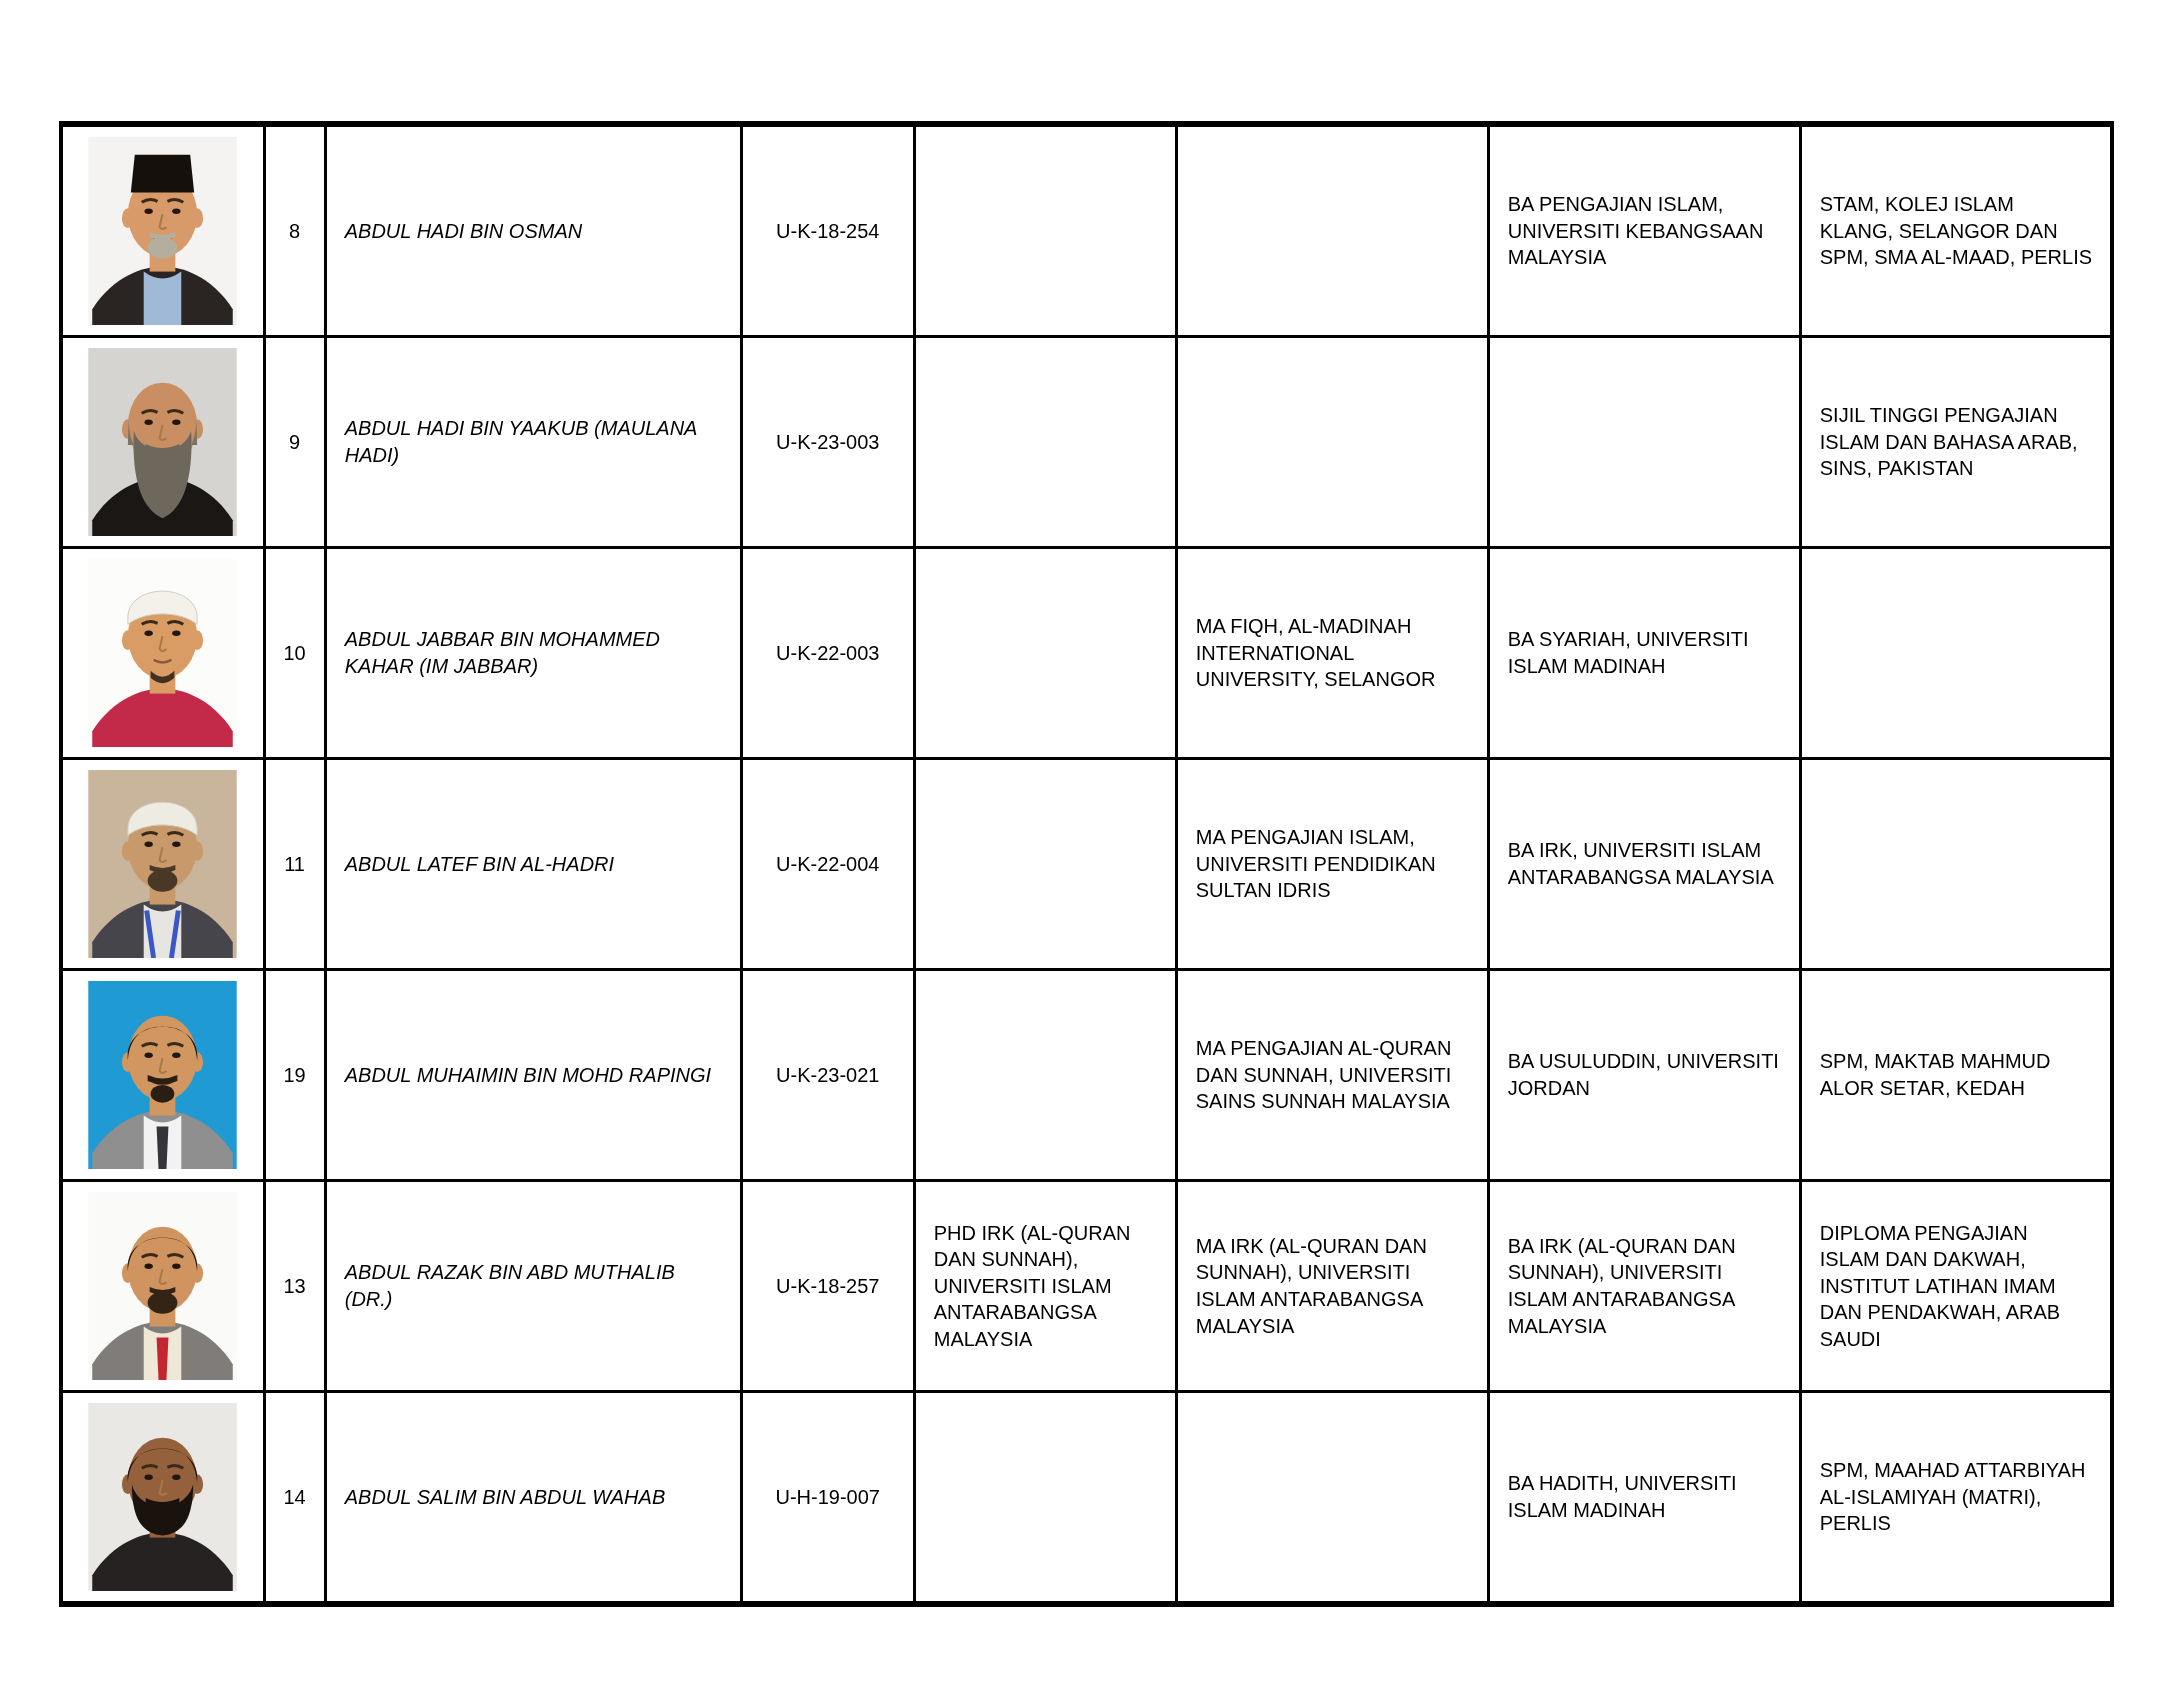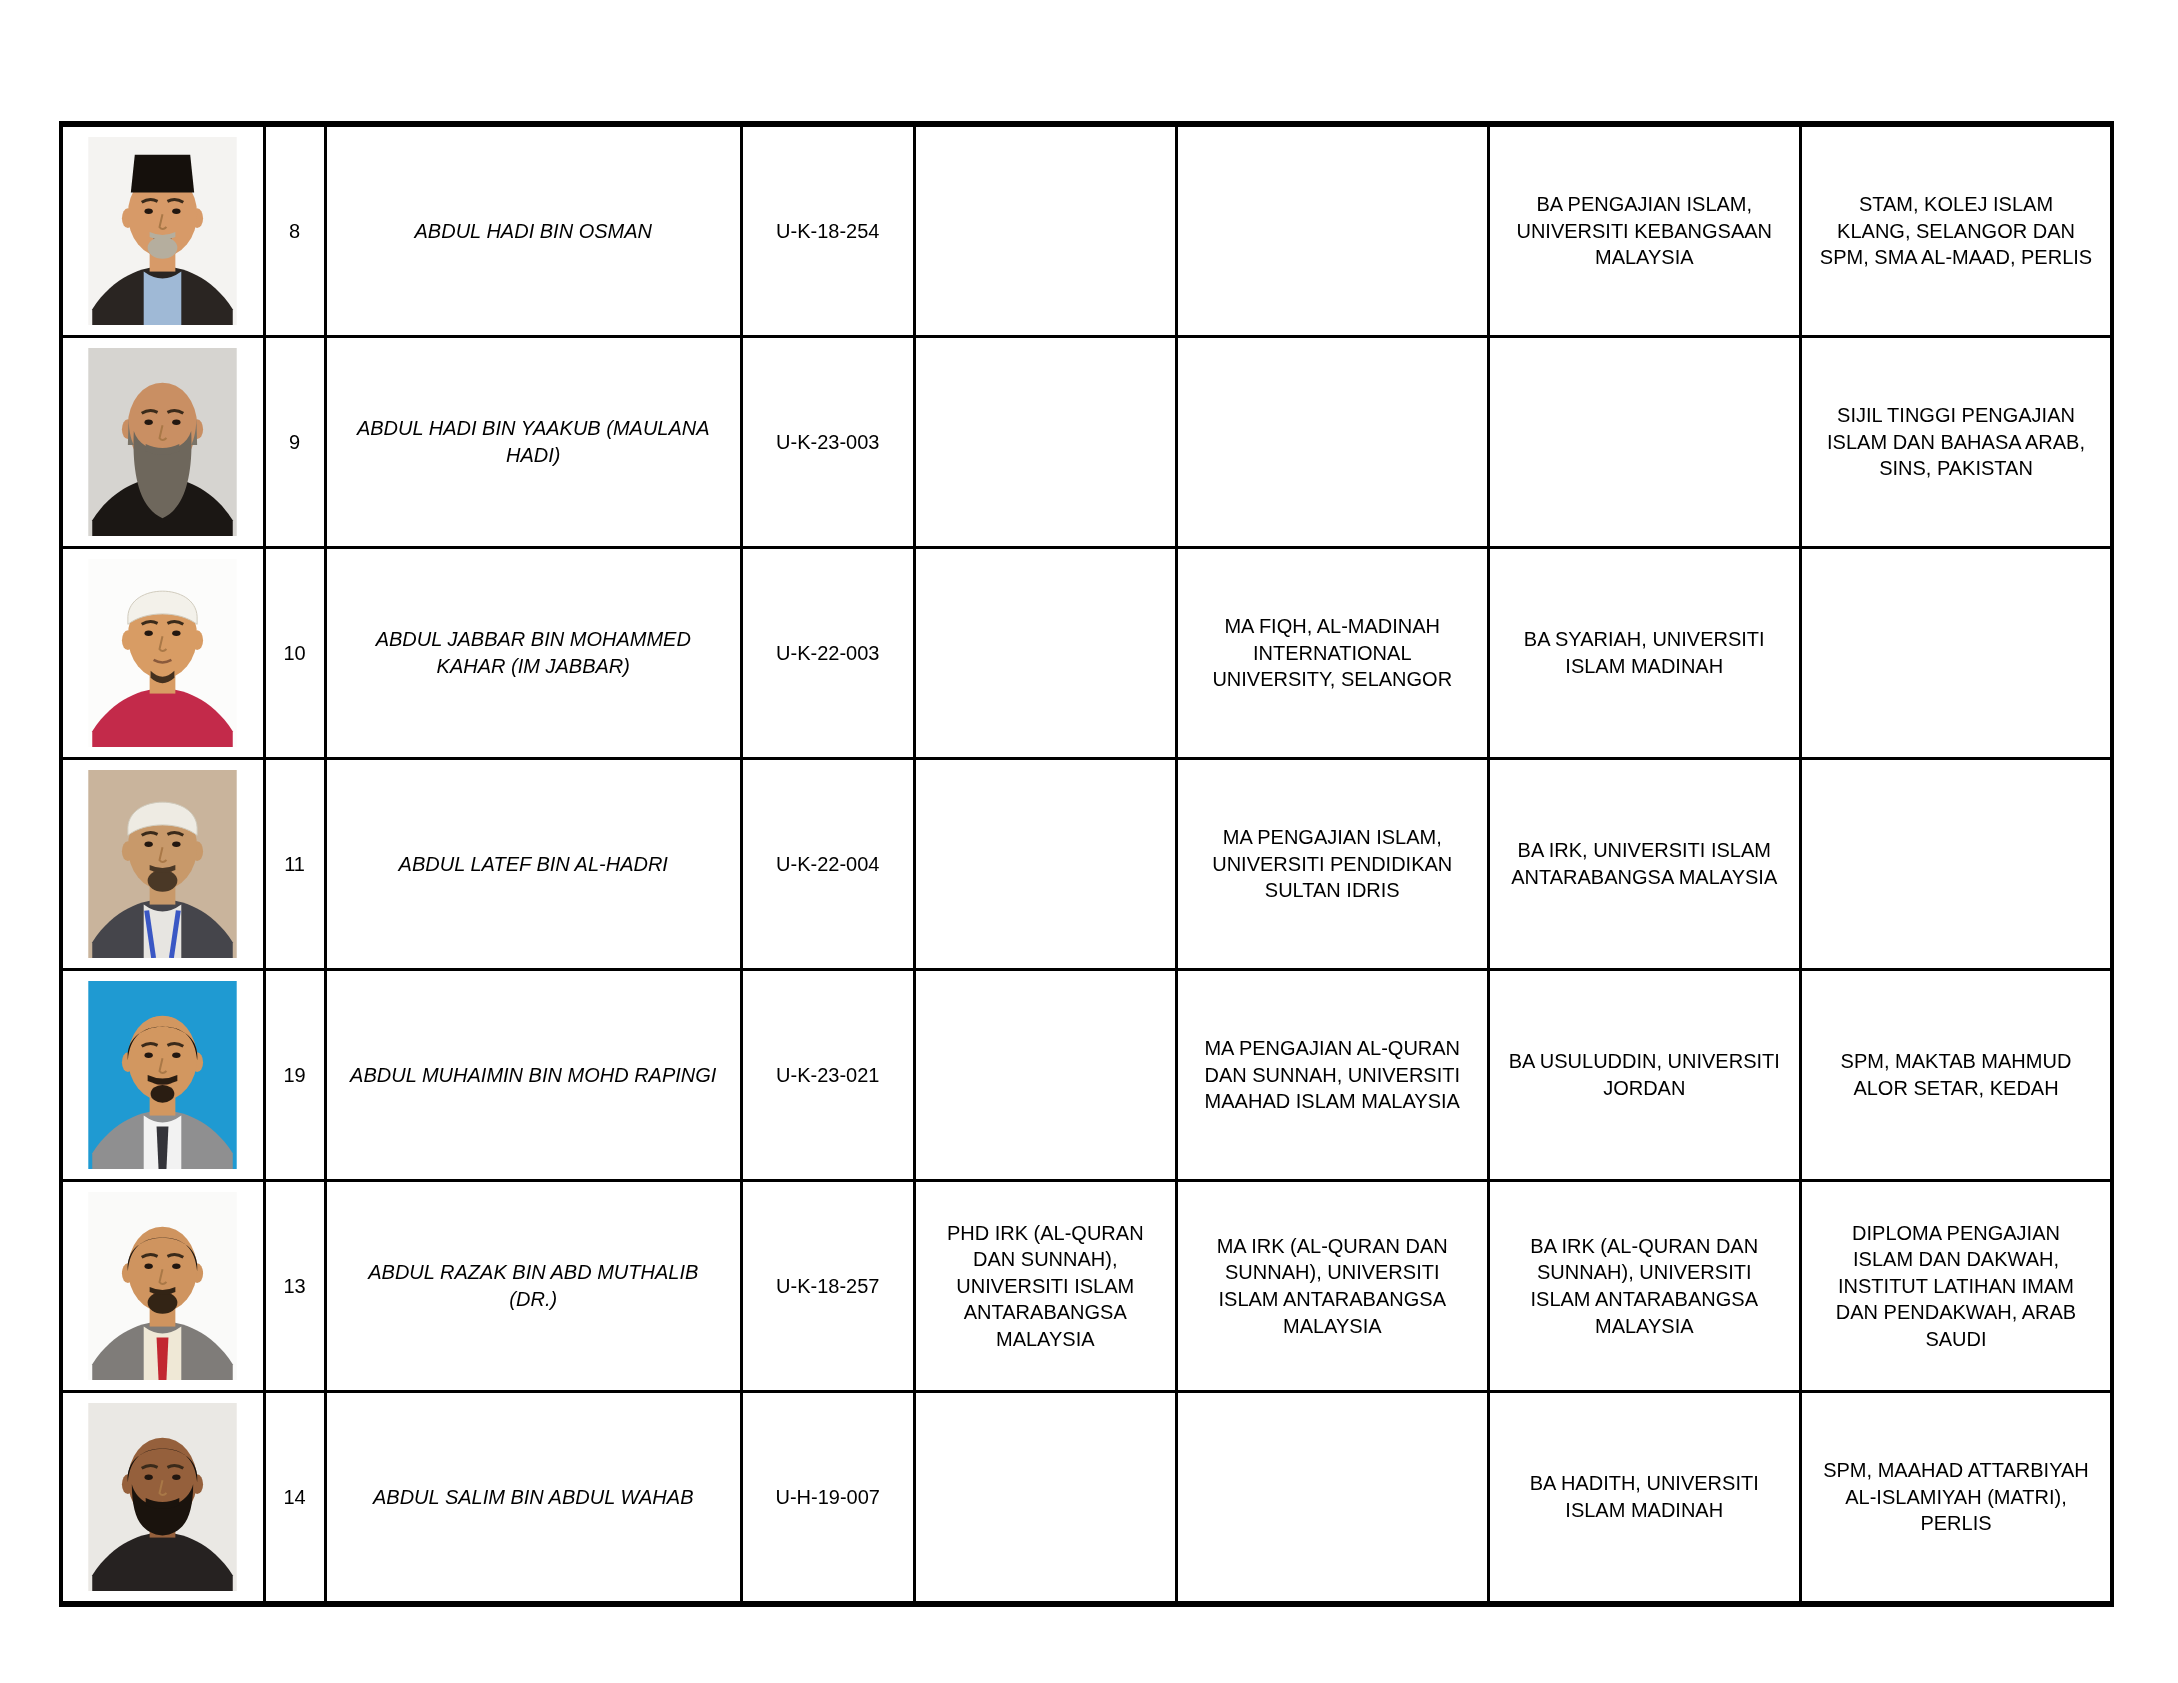--- a/index.html
+++ b/index.html
@@ -25,21 +25,20 @@
   table.registry tr{height:205px;}
   table.registry td{
     border:3px solid #000;
     vertical-align:middle;
     font-size:20px;
     line-height:1.33;
     padding:10px 18px;
     word-wrap:break-word;
     overflow:hidden;
     background:#ffffff;
-    text-align:center;
   }
   td.c-photo{padding:6px;text-align:center;}
   .photo{width:149px;height:188px;margin:0 auto;line-height:0;}
   .photo svg{display:block;}
   td.c-no{text-align:center;font-size:21px;padding:4px;}
   td.c-name{padding-left:20px;padding-right:14px;font-style:italic;}
   td.c-code{text-align:center;padding:4px 8px;}
 </style>
 </head>
 <body>
@@ -267,21 +266,21 @@
     <td class="c-name">
       <span>ABDUL MUHAIMIN BIN MOHD RAPINGI</span>
     </td>
     <td class="c-code">
       <span>U-K-23-021</span>
     </td>
     <td class="c-phd">
       <span></span>
     </td>
     <td class="c-ma">
-      <span>MA PENGAJIAN AL-QURAN DAN SUNNAH, UNIVERSITI MAAHAD ISLAM MALAYSIA</span>
+      <span>MA PENGAJIAN AL-QURAN DAN SUNNAH, UNIVERSITI SAINS SUNNAH MALAYSIA</span>
     </td>
     <td class="c-ba">
       <span>BA USULUDDIN, UNIVERSITI JORDAN</span>
     </td>
     <td class="c-other">
       <span>SPM, MAKTAB MAHMUD ALOR SETAR, KEDAH</span>
     </td>
   </tr>
         <tr>
     <td class="c-photo">

